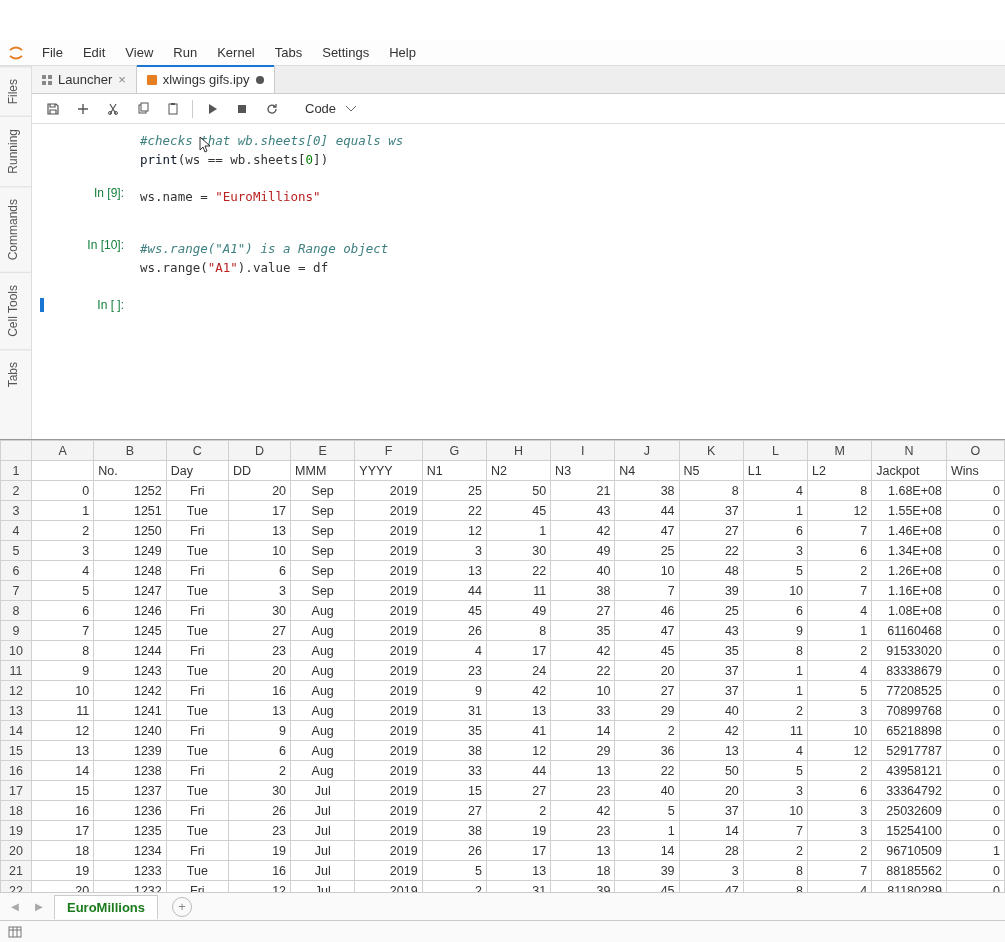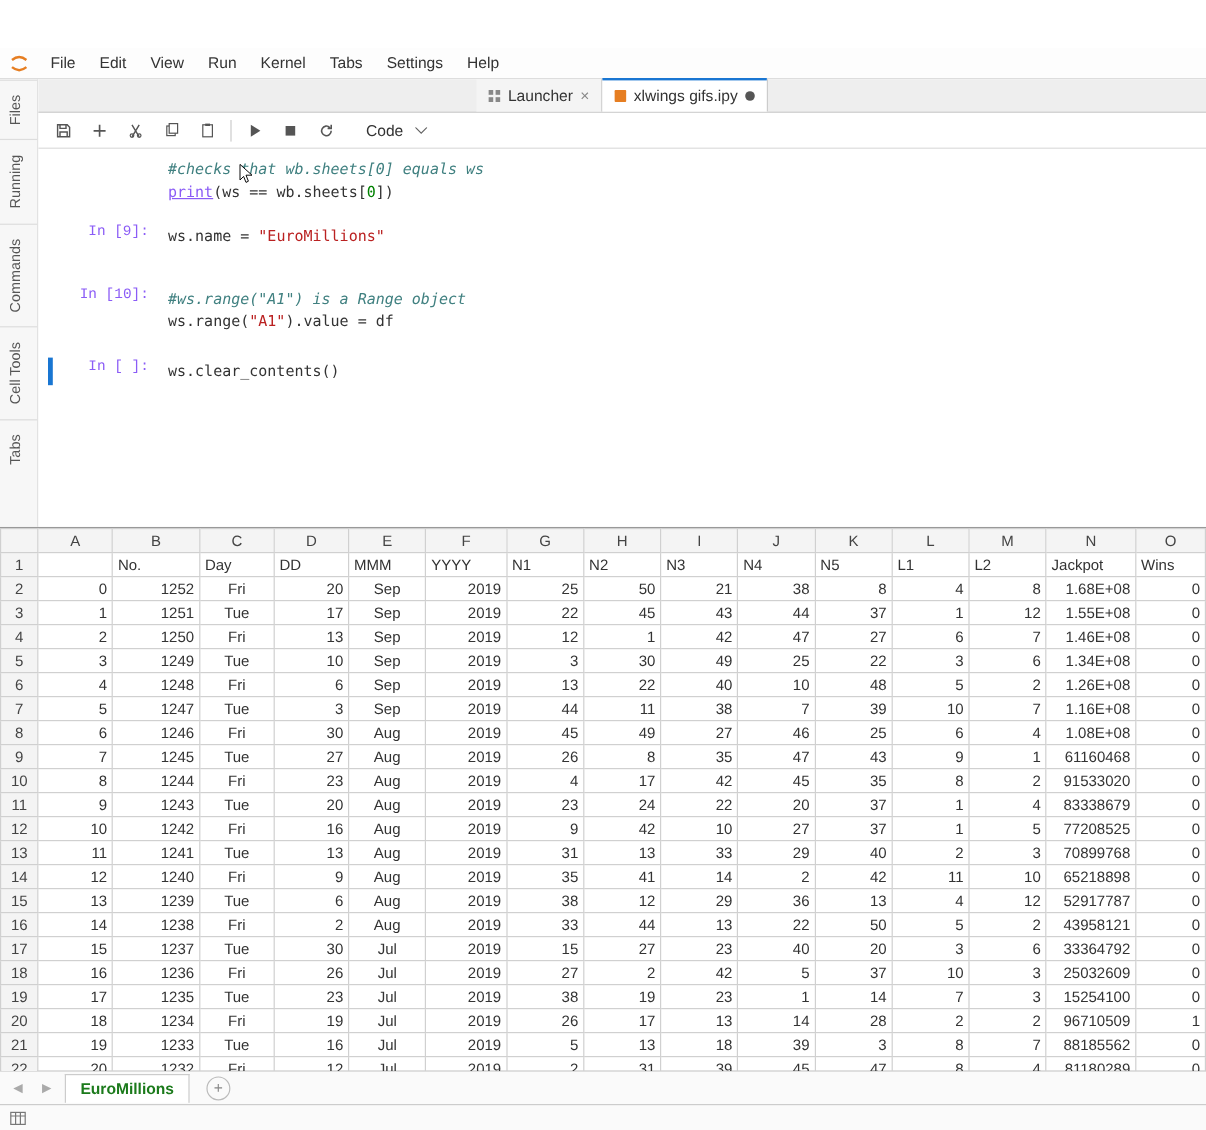--- a/index.html
+++ b/index.html
@@ -5,40 +5,40 @@
 * { box-sizing: border-box; margin: 0; padding: 0; }
 body { font-family: -apple-system, BlinkMacSystemFont, "Segoe UI", Arial, sans-serif; font-size: 13px; color: #333; background: #fff; width: 1005px; height: 942px; overflow: hidden; display: flex; flex-direction: column; }
 .top-menu { height: 26px; display: flex; align-items: center; border-bottom: 1px solid #ddd; background: #fdfdfd; margin-top: 40px; }
 .logo { width: 32px; display: flex; align-items:center; justify-content:center; color: #e67e22; font-weight: bold; font-size:14px;}
 .menu-item { padding: 0 10px; height: 100%; display: flex; align-items: center; cursor: pointer; }
 
 .main-area { flex: 0 0 374px; display: flex; border-bottom: 1px solid #999; }
 .side-strip { width: 32px; background: #f7f7f7; border-right: 1px solid #ddd; display: flex; flex-direction: column; }
 .side-tab { writing-mode: vertical-rl; transform: rotate(180deg); padding: 12px 6px; text-align: center; cursor: pointer; color: #555; font-size: 12px; border-bottom: 1px solid #ddd; }
 .nb-area { flex: 1; display: flex; flex-direction: column; background: #fff; min-width:0;}
-.file-tabs { height: 28px; background: #eee; border-bottom: 1px solid #ccc; display: flex; align-items: stretch; justify-content: center; }
+.file-tabs { height: 28px; background: #eee; border-bottom: 1px solid #ccc; display: flex; align-items: stretch; }
 .file-tab { display: flex; align-items:center; gap:6px; padding: 0 10px; background: #f4f4f4; border-right: 1px solid #ccc; cursor:pointer; position:relative;}
 .file-tab.active { background: #fff; }
 .file-tab .tab-icon { width:10px; height:10px; display:inline-block; }
 .file-tab .close-x { color:#888; font-size:13px; }
 .file-tab .dirty-dot { width:8px; height:8px; border-radius:50%; background:#555; display:inline-block;}
 .blue-underline { position:absolute; top:-1px; left:0; right:0; height:2px; background:#1976d2;}
 .toolbar { height: 30px; display: flex; align-items: center; gap: 4px; padding: 0 8px; border-bottom: 1px solid #ddd; }
 .tbtn { width: 26px; height: 24px; display:flex; align-items:center;justify-content:center; cursor:pointer; color:#555; border-radius:2px;}
 .toolbar-sep { width:1px; height:18px; background:#ccc; margin:0 2px;}
 .cell-type { margin-left:8px; display:flex; align-items:center; gap:10px; padding:2px 8px; cursor:pointer;}
 .notebook-body { flex:1; overflow:auto; padding: 4px 0; }
 .cell { display:flex; padding:2px 0;}
-.prompt { width: 90px; text-align:right; padding-right:10px; font-family: Liberation Mono, monospace; font-size:12px; color:#8b5cf6; flex-shrink:0;}
+.prompt { width: 90px; text-align:right; padding-right:10px; font-family: Liberation Sans, sans-serif; font-size:12px; color:#15803d; flex-shrink:0;}
 .cell-content { flex:1; font-family: Menlo, Consolas, monospace; font-size:12.5px; line-height:1.5; padding:2px 6px; white-space:pre;}
 .code-out { color:#333; }
 .cell.active .bracket { border-left: 4px solid #1976d2; margin-left: 8px; width: 4px; flex-shrink:0;}
 .cell .bracket { width: 12px; flex-shrink:0;}
 .tk-comment { color:#408080; font-style:italic;}
-.tk-builtin { color:#8b5cf6;text-decoration:underline;}
+.tk-builtin { color:#0f172a;}
 .tk-string { color:#ba2121;}
 .tk-num { color:#008000;}
 .cursor-pointer { position:absolute; left:199px; top:70px; pointer-events:none; }
 
 .sheet-wrap { flex: 1; display:flex; flex-direction:column; min-height:0;}
 .sheet-scroll { flex:1; overflow:auto; }
 table.sheet { border-collapse: collapse; table-layout:fixed; font-size:12.5px; width: 100%;}
 .sheet th, .sheet td { border: 1px solid #d0d0d0; height:20px; padding:0 4px; text-align:right; overflow:hidden; white-space:nowrap;}
 .sheet th { background:#f4f4f4; font-weight:normal; text-align:center; color:#444;}
 .sheet th.rowh { text-align:center; background:#f4f4f4;}
@@ -173,21 +173,20 @@
       </div>
       <div class="cell" style="margin-top:26px;">
         <div class="bracket"></div>
           <div class="prompt">In [10]:</div>
         <div class="cell-content"><span class="tk-comment">#ws.range("A1") is a Range object</span>
 <span>ws.range(</span><span class="tk-string">"A1"</span><span>).value = df</span></div>
       </div>
       <div class="cell active" style="margin-top:14px;">
         <div class="bracket"></div>
           <div class="prompt">In [ ]:</div>
-        <div class="cell-content">ws.clear_contents()</div>
       </div>
     </div>
   </div>
   <div class="cursor-pointer">
     <svg width="14" height="18">
         <path d="M1 1l0 13 3-3 2 5 2-1-2-5 5 0z" fill="#fff" stroke="#000" stroke-width="0.8"></path>
       </svg>
   </div>
 </div>
 

